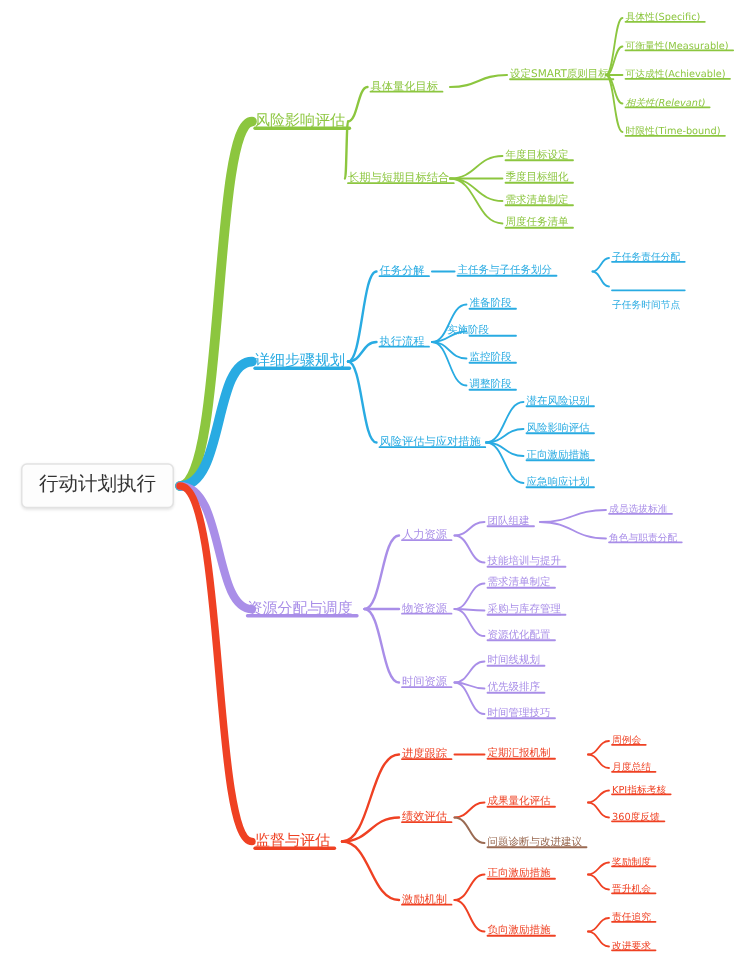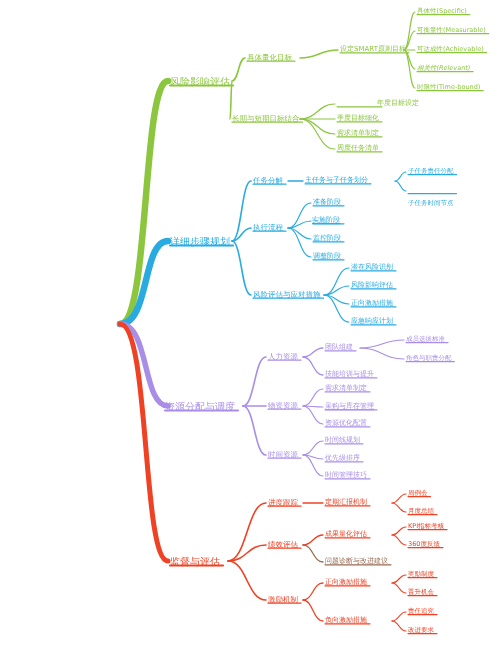--- a/index.html
+++ b/index.html
@@ -172,47 +172,48 @@
       <path d="M268,603.125 L301,603.125" stroke="rgb(239, 65, 35)" stroke-width="1.2" fill="none" stroke-linecap="round"></path>
       <path d="M325,585.84375 L370,585.84375" stroke="rgb(239, 65, 35)" stroke-width="1.2" fill="none" stroke-linecap="round"></path>
       <path d="M408,577.5703125 L437,577.5703125" stroke="rgb(239, 65, 35)" stroke-width="1.2" fill="none" stroke-linecap="round"></path>
       <path d="M408,595.5703125 L437,595.5703125" stroke="rgb(239, 65, 35)" stroke-width="1.2" fill="none" stroke-linecap="round"></path>
       <path d="M325,623.84375 L370,623.84375" stroke="rgb(239, 65, 35)" stroke-width="1.2" fill="none" stroke-linecap="round"></path>
       <path d="M408,614.5703125 L437,614.5703125" stroke="rgb(239, 65, 35)" stroke-width="1.2" fill="none" stroke-linecap="round"></path>
       <path d="M408,633.5703125 L437,633.5703125" stroke="rgb(239, 65, 35)" stroke-width="1.2" fill="none" stroke-linecap="round"></path>
     </svg>
 
 
+  <div class="node root" id="root-node" style="left: 14px; top: 324px;">行动计划执行</div>
 
   <div class="node lvl1 g1" style="left:170px;top:81px;">风险影响评估</div>
 
   <div class="node lvl2 g1" style="left:247px;top:58px;">具体量化目标</div>
   <div class="node lvl3 g1" style="left:340px;top:50px;">设定SMART原则目标</div>
   <div class="node lvl4 g1" style="left:417px;top:12px;">具体性(Specific)</div>
   <div class="node lvl4 g1" style="left:417px;top:31px;">可衡量性(Measurable)</div>
   <div class="node lvl4 g1" style="left:417px;top:50px;">可达成性(Achievable)</div>
   <div class="node lvl4 g1" style="left:417px;top:69px;font-style:italic;">相关性(Relevant)</div>
   <div class="node lvl4 g1" style="left:417px;top:88px;">时限性(Time-bound)</div>
 
   <div class="node lvl2 g1" style="left:232px;top:119px;">长期与短期目标结合</div>
-  <div class="node lvl3 g1" style="left:337px;top:104px;margin-left:40px;">年度目标设定</div>
+  <div class="node lvl3 g1" style="left:337px;top:104px;">年度目标设定</div>
   <div class="node lvl3 g1" style="left:337px;top:119px;">季度目标细化</div>
   <div class="node lvl3 g1" style="left:337px;top:134px;">需求清单制定</div>
   <div class="node lvl3 g1" style="left:337px;top:149px;">周度任务清单</div>
 
   <div class="node lvl1 g2" style="left:170px;top:241px;">详细步骤规划</div>
 
   <div class="node lvl2 g2" style="left:253px;top:181px;">任务分解</div>
   <div class="node lvl3 g2" style="left:305px;top:181px;">主任务与子任务划分</div>
   <div class="node lvl4 g2" style="left:408px;top:172px;">子任务责任分配</div>
   <div class="node lvl4 g2" style="left:408px;top:204px;">子任务时间节点</div>
 
   <div class="node lvl2 g2" style="left:253px;top:228px;">执行流程</div>
   <div class="node lvl3 g2" style="left:313px;top:203px;">准备阶段</div>
-  <div class="node lvl3 g2" style="left:312px;top:221px;text-decoration:underline;">实施阶段</div>
+  <div class="node lvl3 g2" style="left:298px;top:221px;">实施阶段</div>
   <div class="node lvl3 g2" style="left:313px;top:239px;">监控阶段</div>
   <div class="node lvl3 g2" style="left:313px;top:257px;">调整阶段</div>
 
   <div class="node lvl2 g2" style="left:253px;top:295px;">风险评估与应对措施</div>
   <div class="node lvl3 g2" style="left:351px;top:268px;">潜在风险识别</div>
   <div class="node lvl3 g2" style="left:351px;top:286px;">风险影响评估</div>
   <div class="node lvl3 g2" style="left:351px;top:304px;">正向激励措施</div>
   <div class="node lvl3 g2" style="left:351px;top:322px;">应急响应计划</div>
 
   <div class="node lvl1 g3" style="left:165px;top:406px;">资源分配与调度</div>

